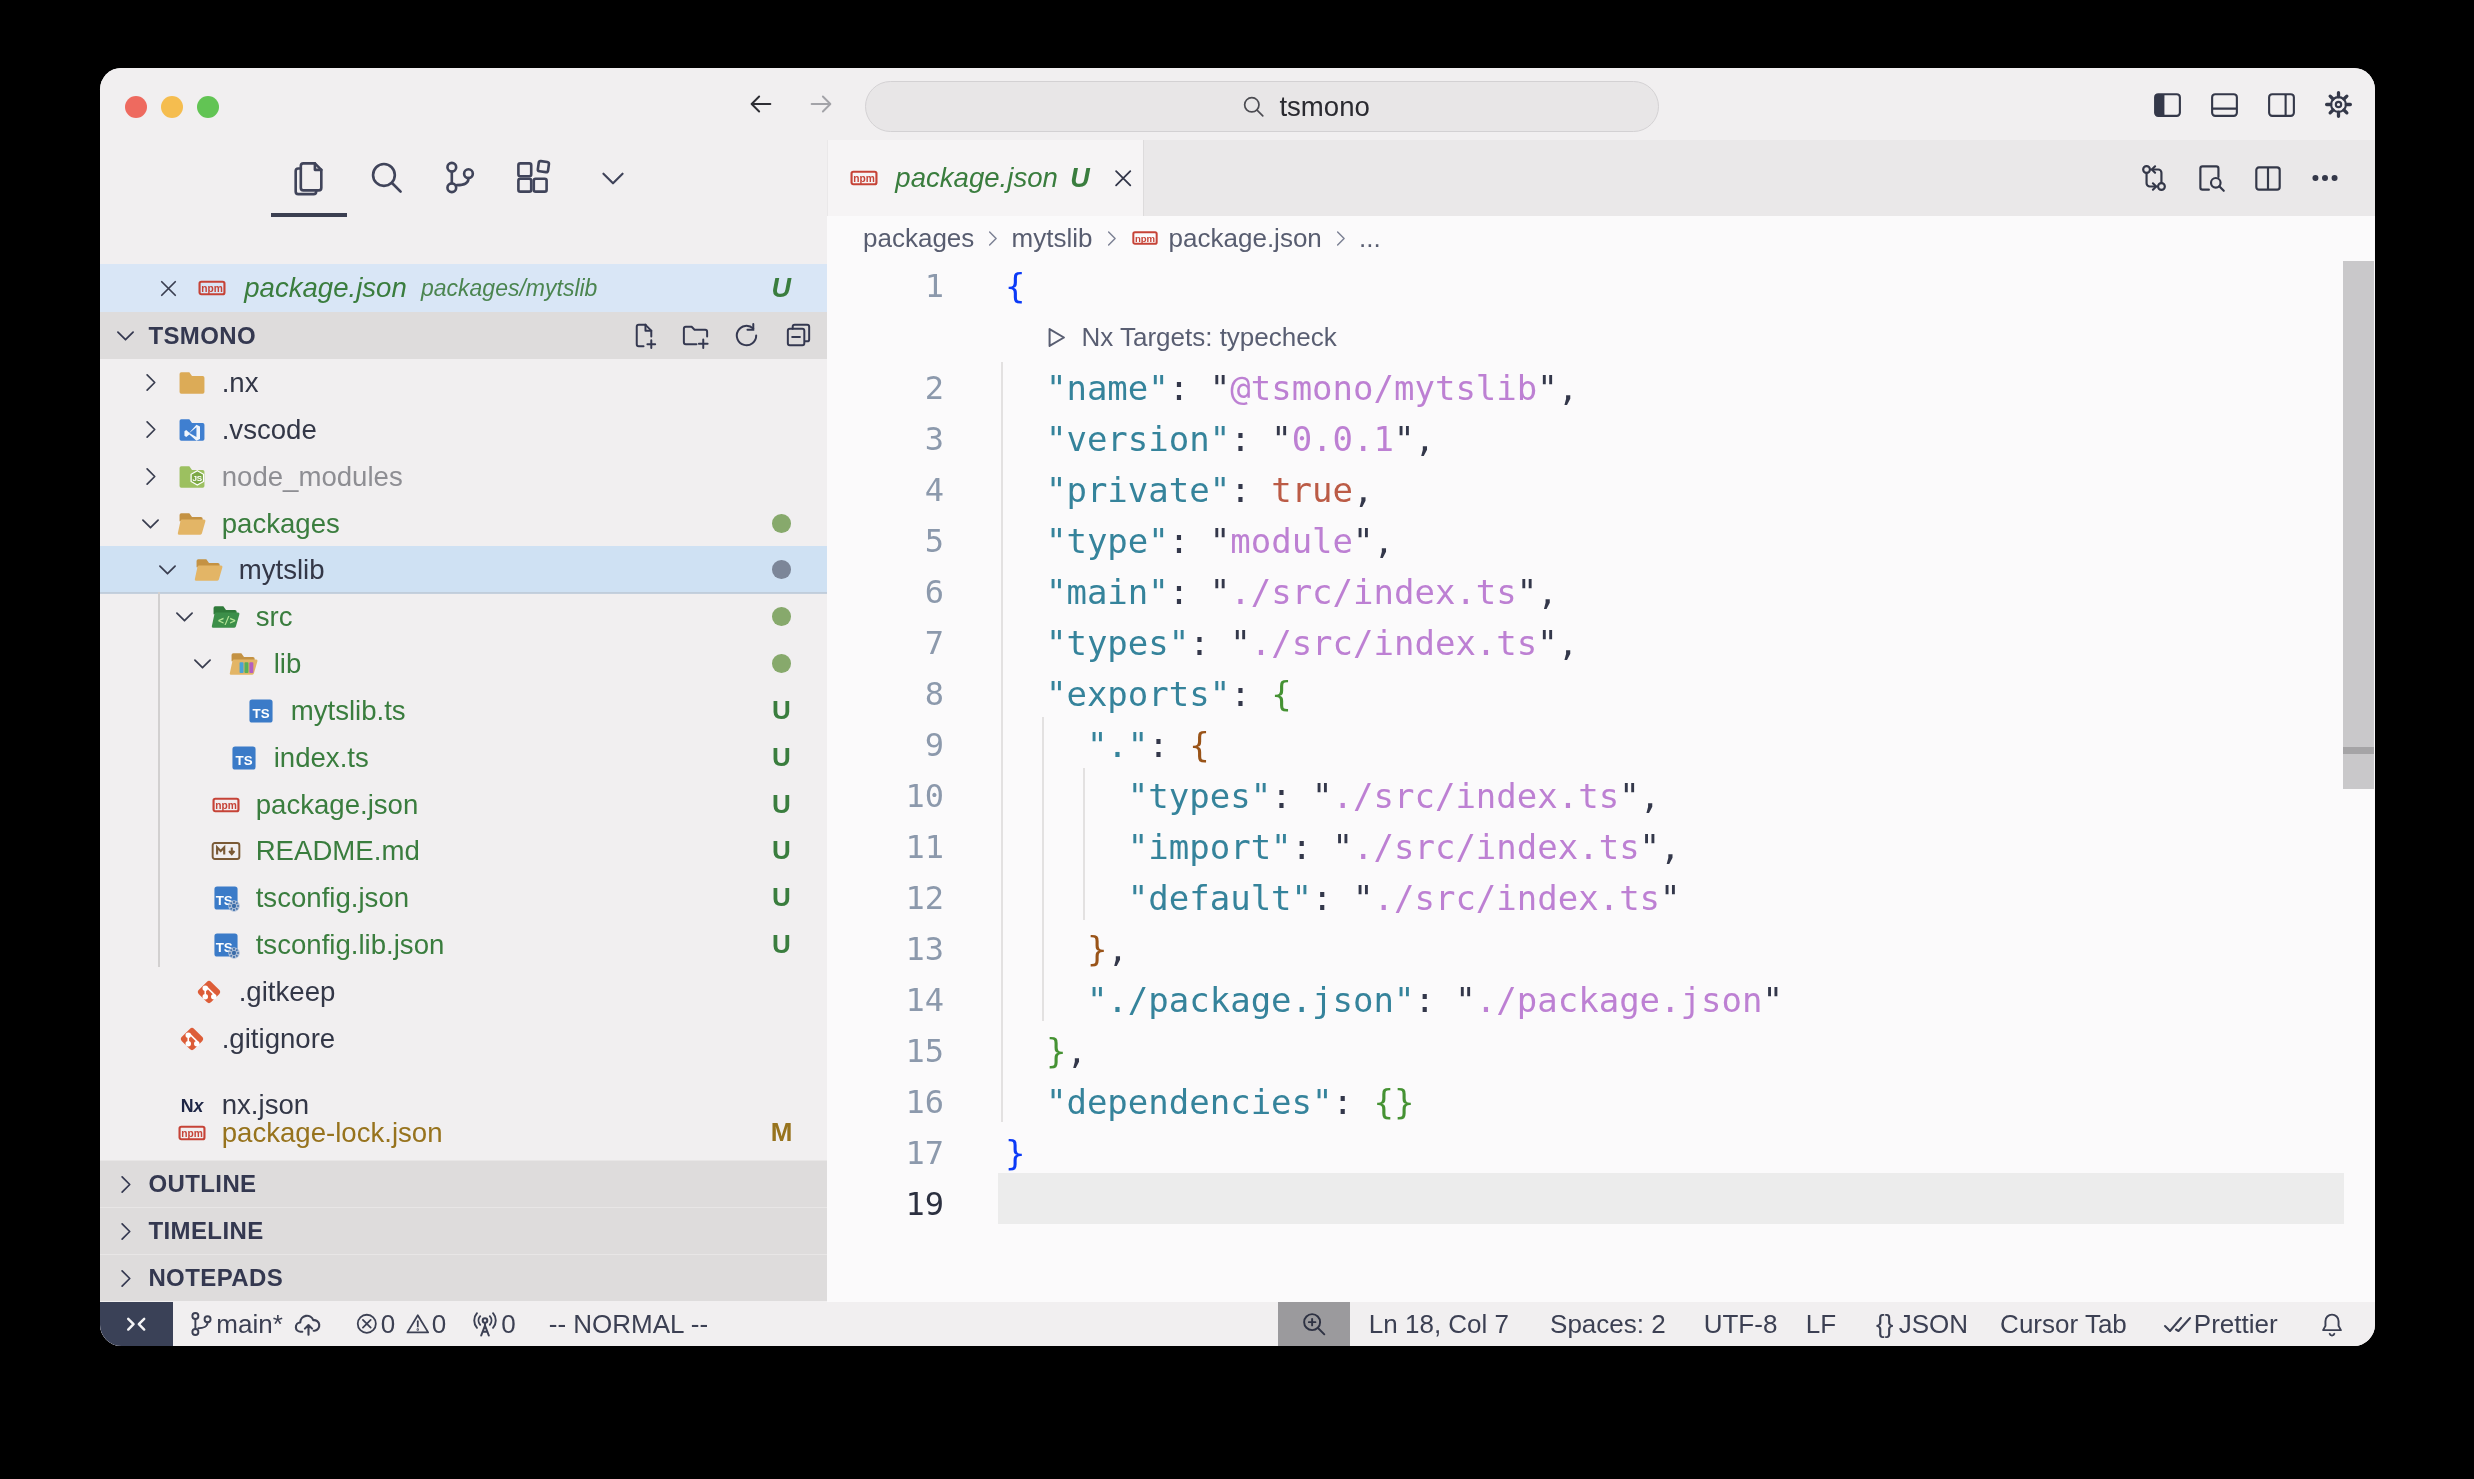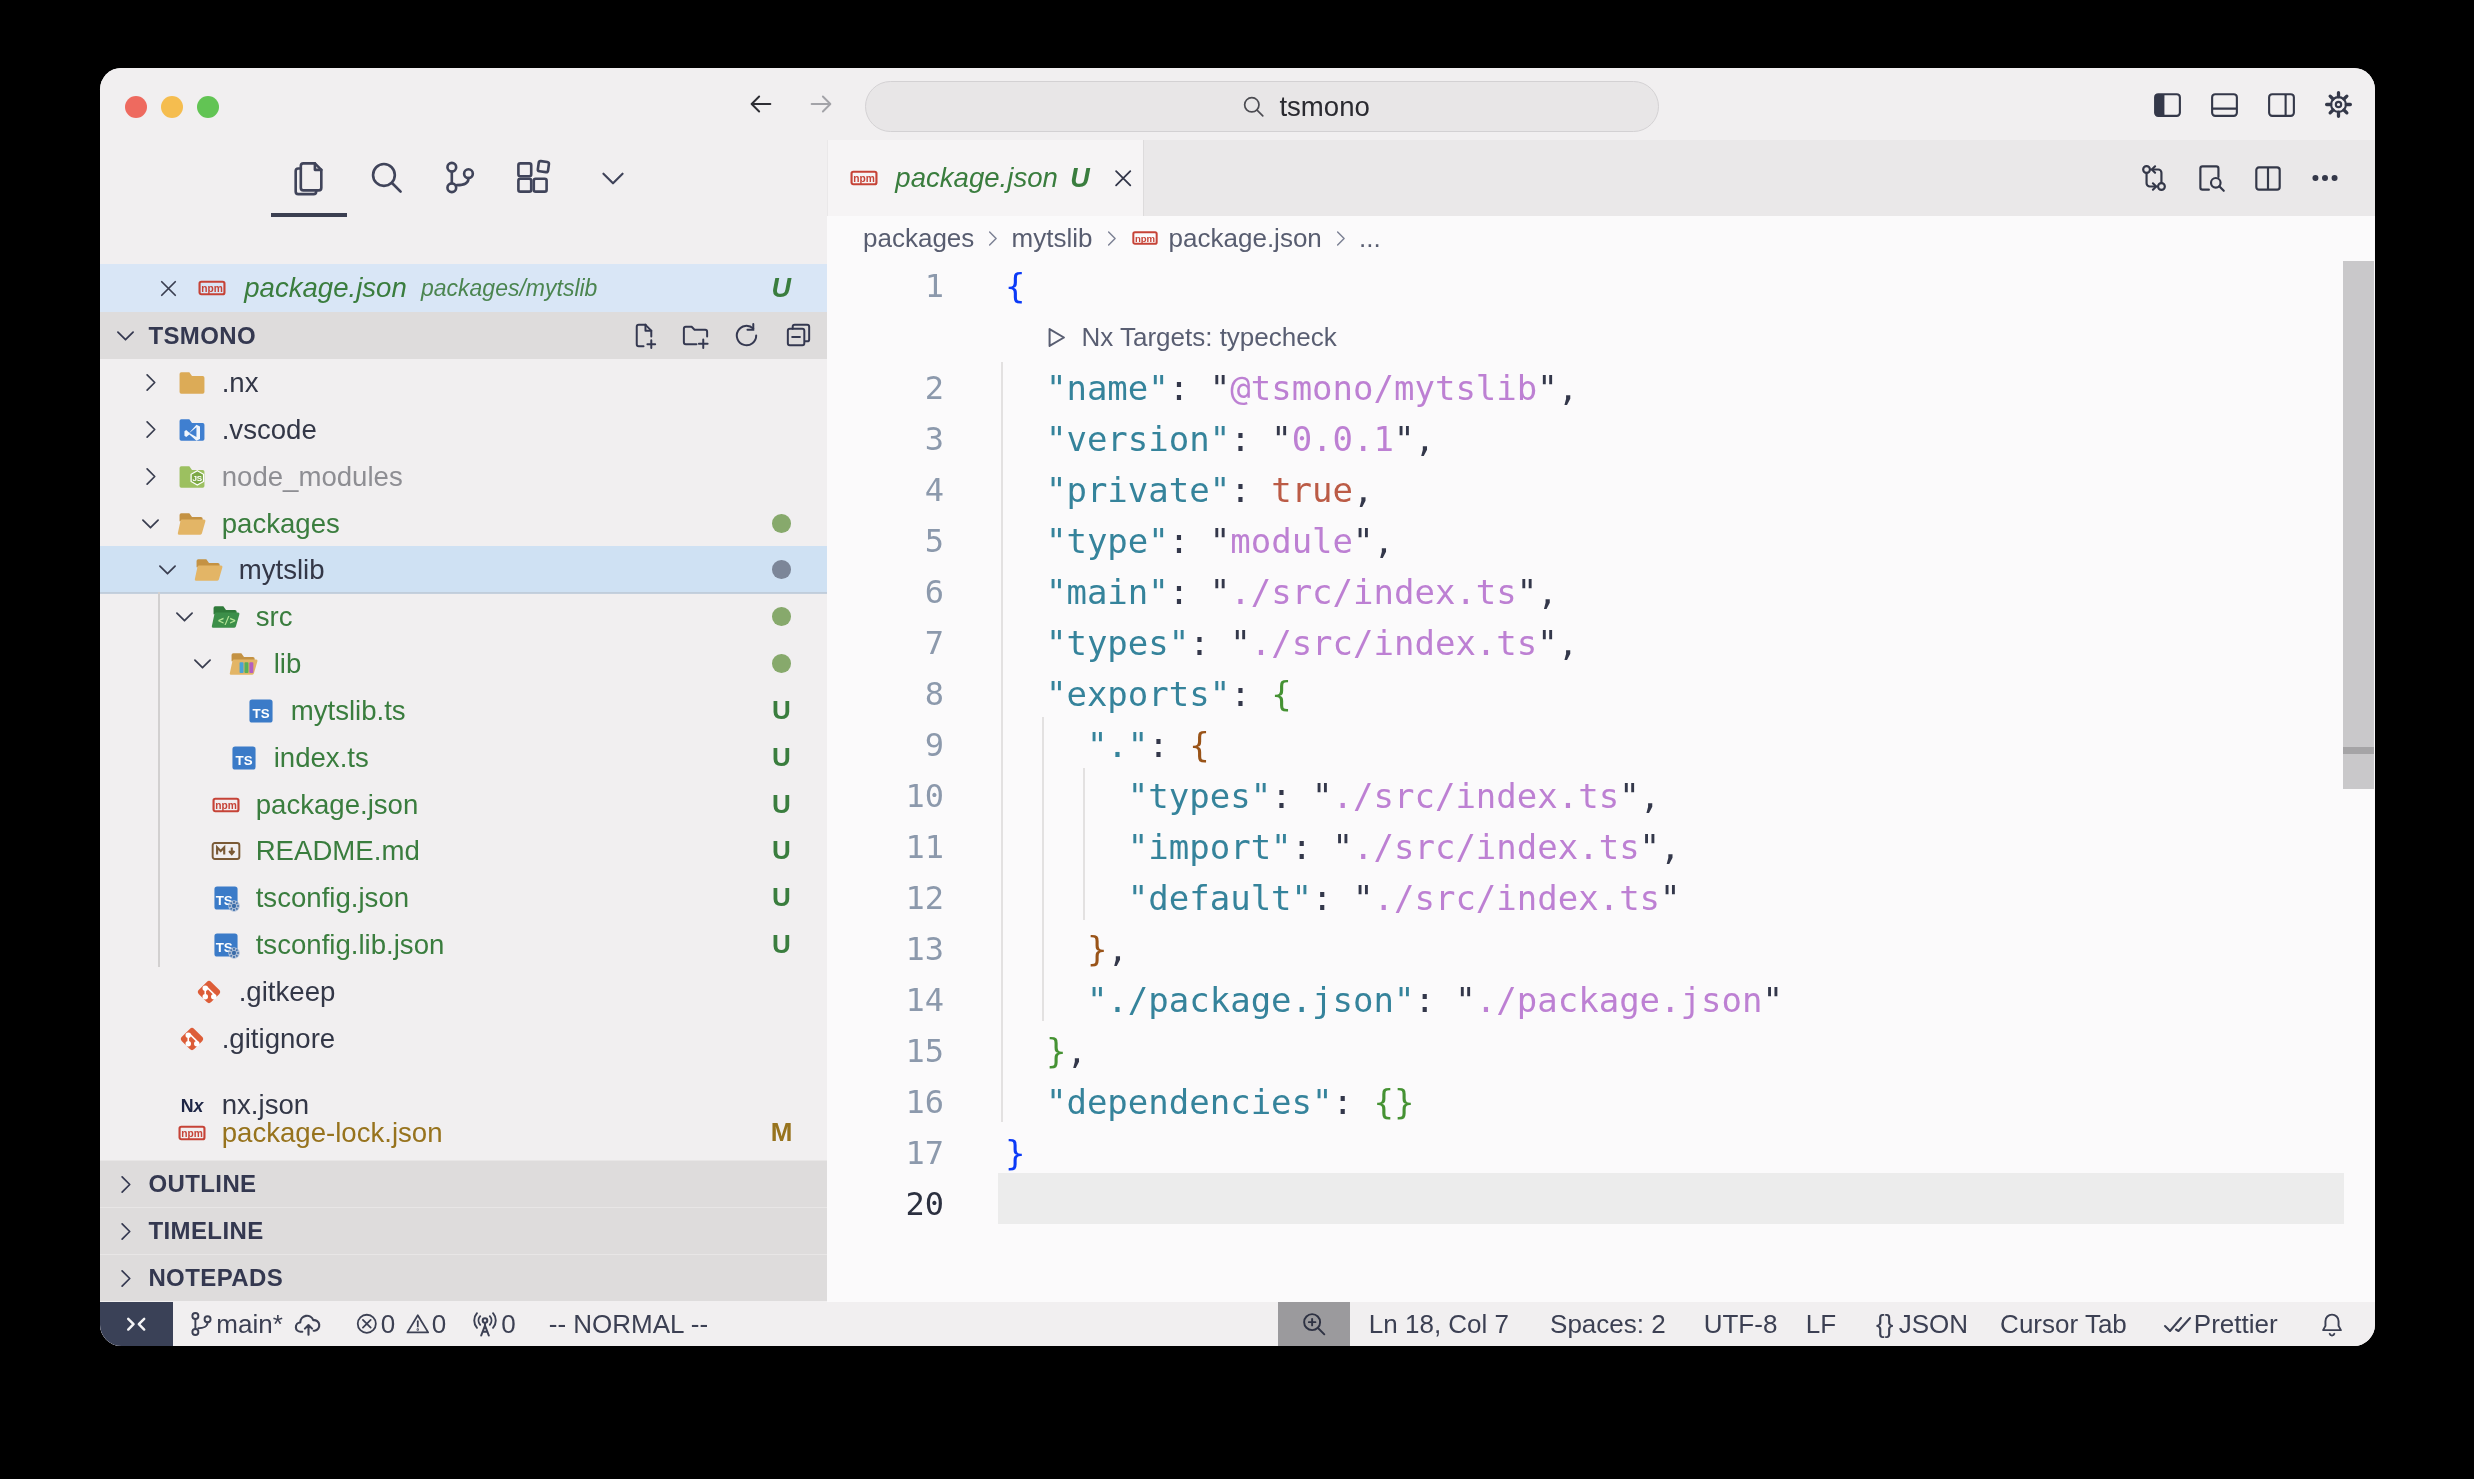--- a/index.html
+++ b/index.html
@@ -642,21 +642,21 @@
             <div>8</div>
             <div>9</div>
             <div>10</div>
             <div>11</div>
             <div>12</div>
             <div>13</div>
             <div>14</div>
             <div>15</div>
             <div>16</div>
             <div>17</div>
-            <div class="active">20</div>
+            <div class="active">19</div>
           </div>
         <div class="codelines" id="codelines">
             <div class="cline"><span class="tk-b0">{</span></div>
             <div class="cl-lens">
               <span class="icon">
                 <svg viewBox="0 0 32 32" fill="none" stroke="currentColor" stroke-width="2.05" stroke-linecap="round" stroke-linejoin="round">
                   <path d="M9 6l17 10L9 26z" stroke-width="2.4"></path>
                 </svg>
               </span>
               <span>Nx Targets: typecheck</span>

